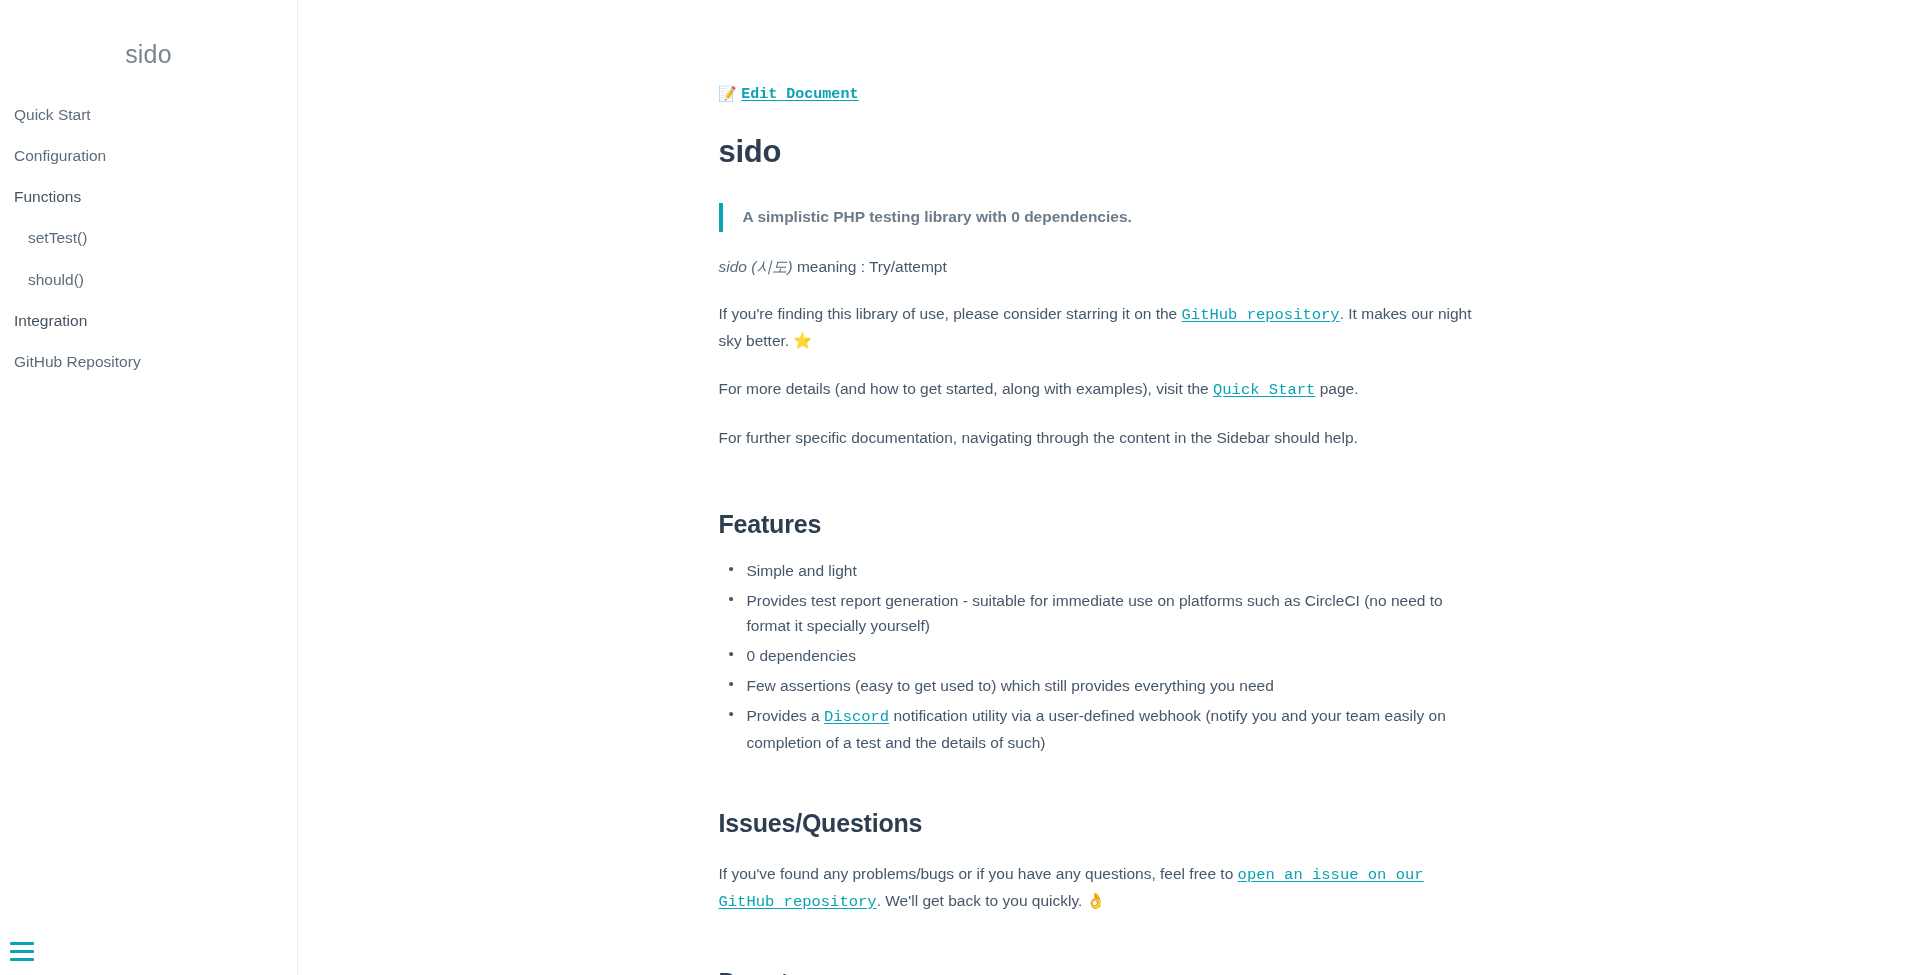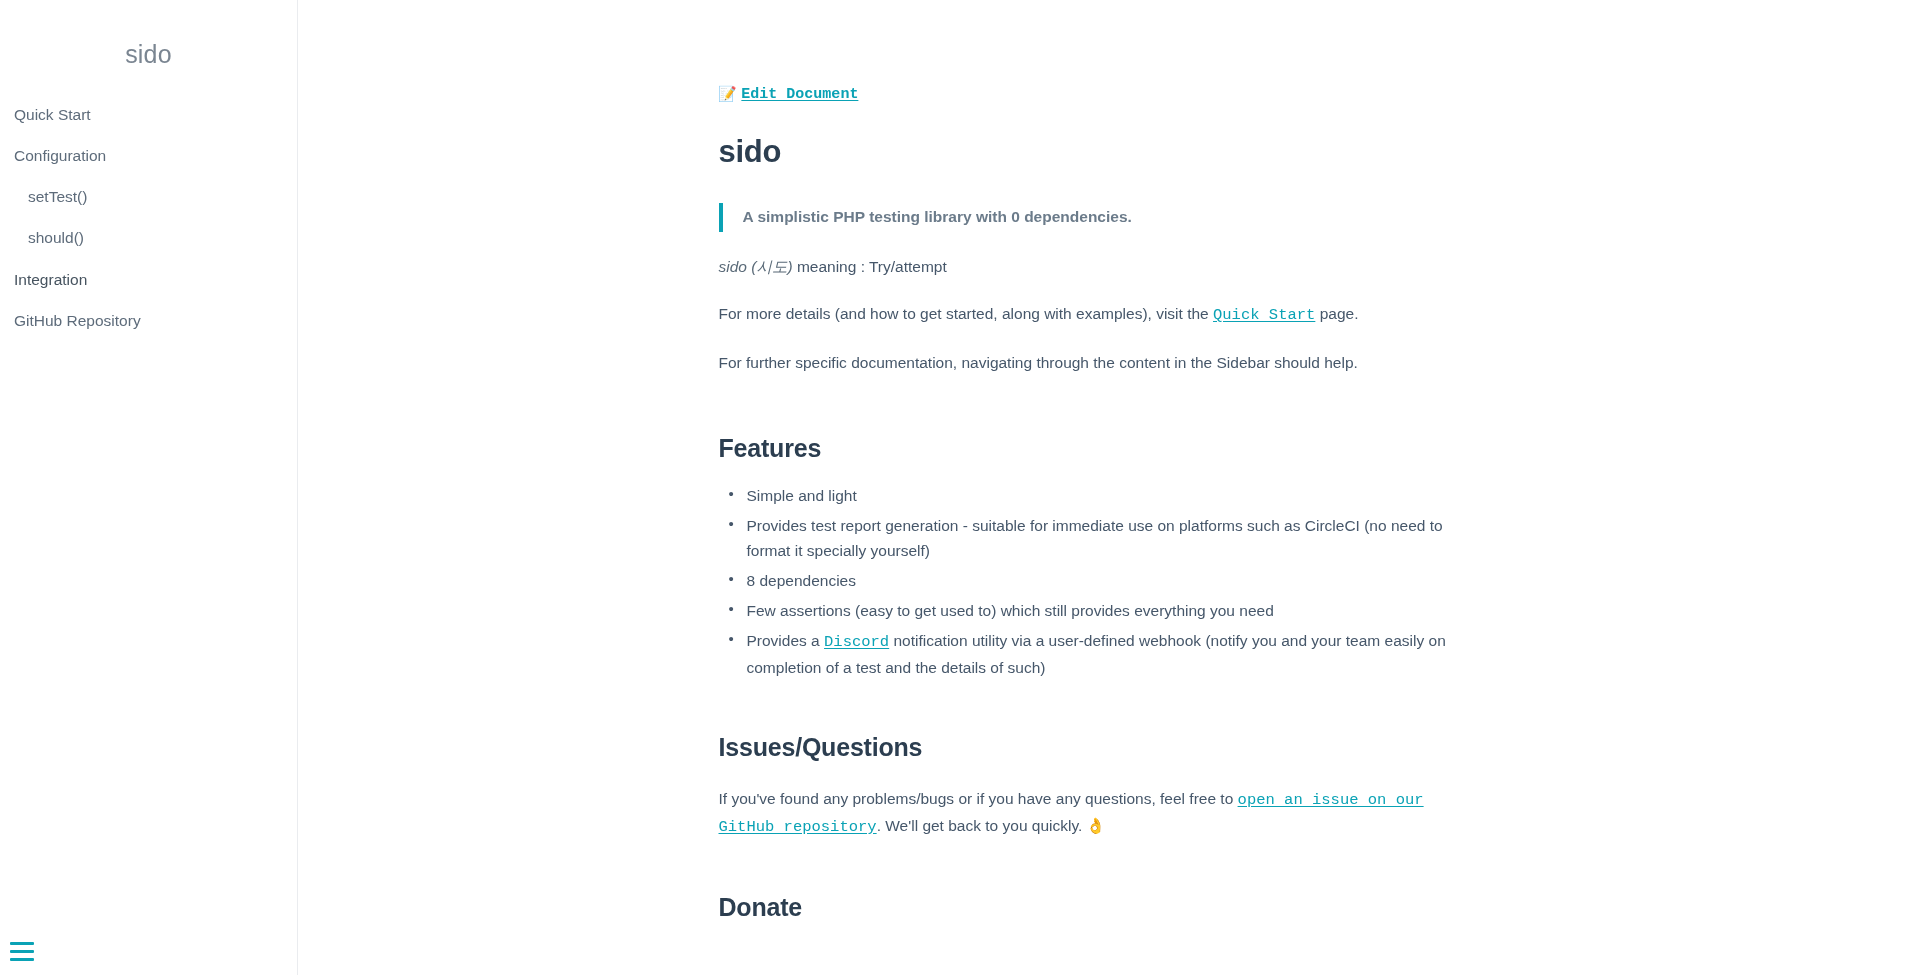--- a/index.html
+++ b/index.html
@@ -168,20 +168,21 @@
 
 <div class="page">
 
   <aside class="sidebar">
     <div class="sidebar-title">sido</div>
 
     <nav>
       <ul class="nav">
         <li class="nav-item">Quick Start</li>
         <li class="nav-item">Configuration</li>
+        <li class="nav-item group">Functions</li>
         <li class="nav-item sub">setTest()</li>
         <li class="nav-item sub">should()</li>
         <li class="nav-item group">Integration</li>
         <li class="nav-item">GitHub Repository</li>
       </ul>
     </nav>
 
     <div class="hamburger">
       <span></span>
       <span></span>
@@ -196,30 +197,31 @@
         <span class="emoji">📝</span>
         <a>Edit Document</a>
       </div>
 
       <h1>sido</h1>
 
       <blockquote>A simplistic PHP testing library with 0 dependencies.</blockquote>
 
       <p><em class="romanized">sido (시도)</em><span> meaning : Try/attempt</span></p>
 
+      <p><span>If you're finding this library of use, please consider starring it on the </span><a>GitHub repository</a><span>. It makes our night sky better. </span><span class="emoji">⭐</span></p>
 
       <p><span>For more details (and how to get started, along with examples), visit the </span><a>Quick Start</a><span> page.</span></p>
 
       <p>For further specific documentation, navigating through the content in the Sidebar should help.</p>
 
       <h2 class="first">Features</h2>
       <ul>
         <li>Simple and light</li>
         <li>Provides test report generation - suitable for immediate use on platforms such as CircleCI (no need to format it specially yourself)</li>
-        <li>8 dependencies</li>
+        <li>0 dependencies</li>
         <li>Few assertions (easy to get used to) which still provides everything you need</li>
         <li><span>Provides a </span><a>Discord</a><span> notification utility via a user-defined webhook (notify you and your team easily on completion of a test and the details of such)</span></li>
       </ul>
 
       <h2>Issues/Questions</h2>
       <p><span>If you've found any problems/bugs or if you have any questions, feel free to </span><a>open an issue on our GitHub repository</a><span>. We'll get back to you quickly. </span><span class="emoji">👌</span></p>
 
       <h2>Donate</h2>
 
     </article>

